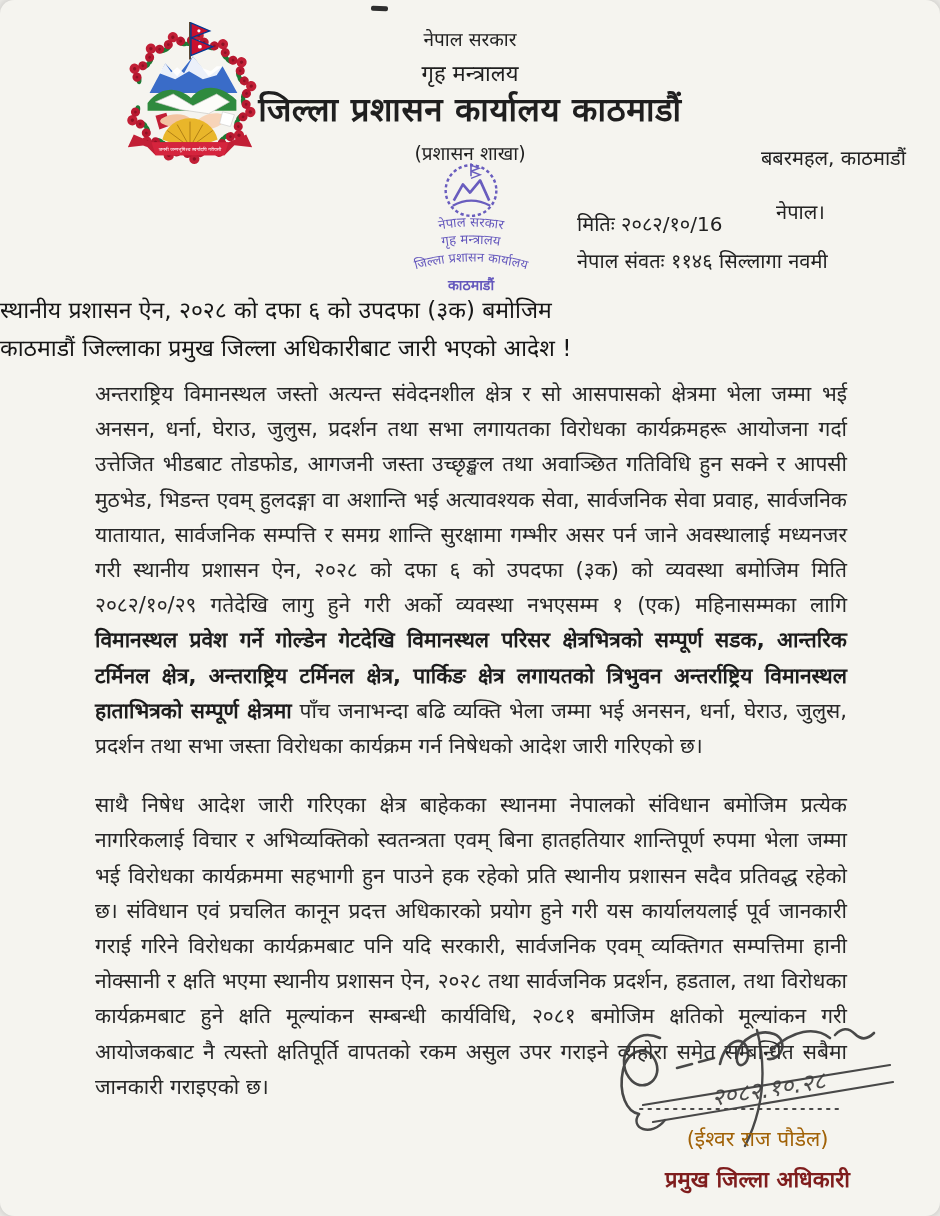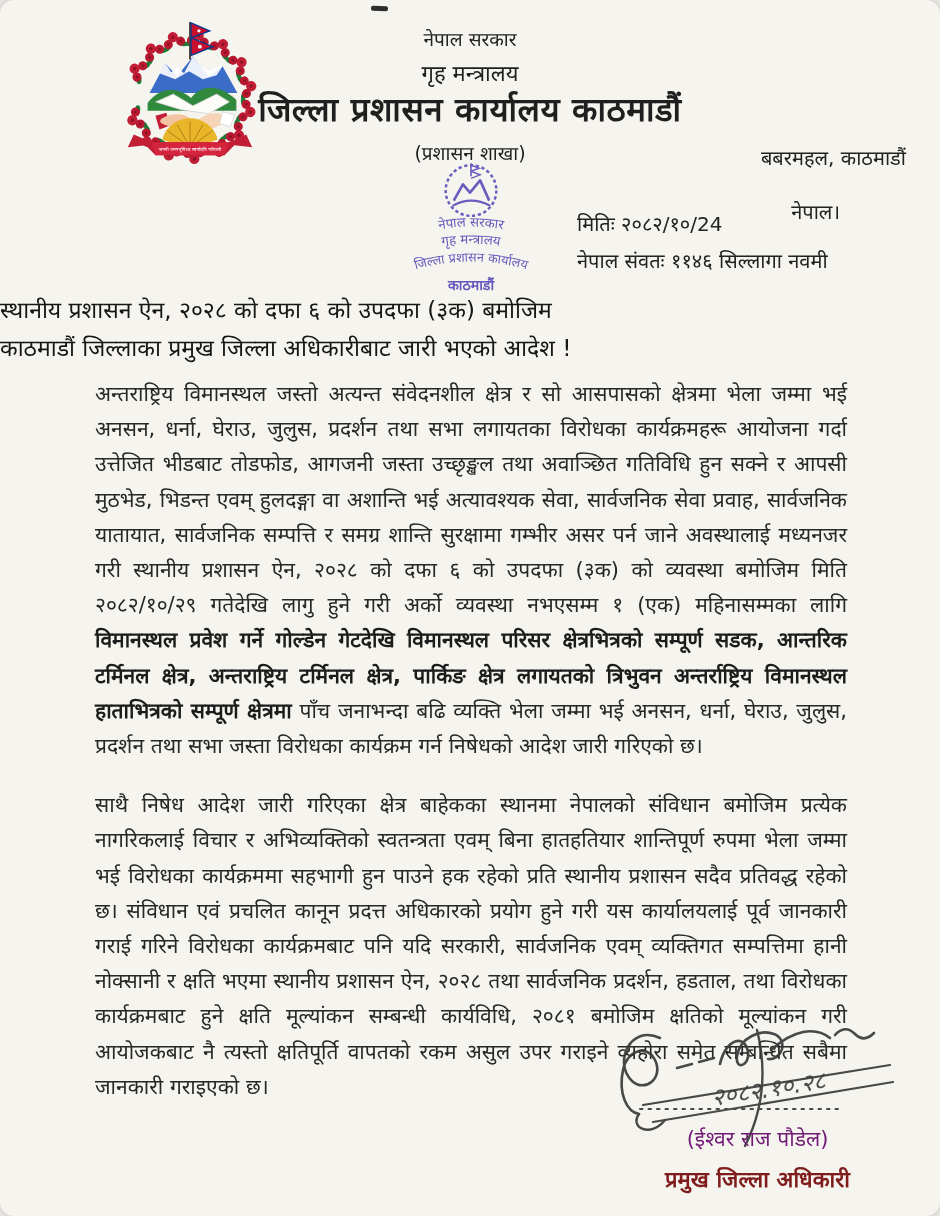--- a/index.html
+++ b/index.html
@@ -14,39 +14,39 @@
   }
   .scan-mark { position:absolute; left:371px; top:6px; width:17px; height:5px;
     background:#2e2e2e; border-radius:2px; transform:rotate(2deg); }
   
   .emblem { position:absolute; left:106px; top:20px; width:168px; height:148px; }
   .hc { position:absolute; left:0; right:0; text-align:center; color:#1f1f1f; }
   .hc-gov      { top:26px;  font-size:19px; }
   .hc-ministry { top:57px;  font-size:22px; }
   .hc-office   { top:86px;  font-size:33px; font-weight:600; letter-spacing:.5px; }
   .hc-branch   { top:140px; font-size:19px; }
-  .addr { position:absolute; right:34px; top:141px; text-align:right;
+  .addr { position:absolute; right:34px; top:141px; text-align:center;
     font-size:20px; line-height:35px; color:#222; }
   .addr .l2 { padding-right:66px;margin-top:19px; }
   .dates { position:absolute; left:577px; top:206px; font-size:20px;
     line-height:37px; color:#222; }
   .stamp { position:absolute; left:396px; top:157px; width:150px; height:138px; }
   
   .doc-title { position:absolute; left:0; right:0; top:291px; text-align:left;
     font-weight:400; font-size:23px; line-height:38px; color:#161616; }
   
   .body-text { position:absolute; left:95px; width:752px; top:377px;
     font-size:21px; line-height:35.2px; text-align:justify; color:#272727; }
   .body-text p + p { margin-top:24px; }
   .body-text strong { font-weight:700; color:#1c1c1c; }
   
   .sign-block { position:absolute; left:585px; top:1008px; width:345px; height:205px; }
   .sign-scrawl { position:absolute; left:0; top:0; width:345px; height:140px; }
   .sign-name { position:absolute; left:0; width:100%; top:116px; text-align:center;
-    font-size:21px; color:#701a75; }
+    font-size:21px; color:#a16207; }
   .sign-post { position:absolute; left:0; width:100%; top:155px; text-align:center;
     font-size:22px; font-weight:700; color:#7f1d1d; }
 </style>
 </head>
 <body>
 
 <div class="page">
 
   <div class="scan-mark"></div>
 
@@ -119,21 +119,21 @@
   <div class="hc hc-gov">नेपाल सरकार</div>
   <div class="hc hc-ministry">गृह मन्त्रालय</div>
   <div class="hc hc-branch">(प्रशासन शाखा)</div>
   <div class="hc hc-office">जिल्ला प्रशासन कार्यालय काठमाडौं</div>
 
   <div class="addr">
     <div class="l1">बबरमहल, काठमाडौं</div>
     <div class="l2">नेपाल।</div>
   </div>
   <div class="dates">
-    <div>मितिः २०८२/१०/24</div>
+    <div>मितिः २०८२/१०/16</div>
     <div>नेपाल संवतः ११४६ सिल्लागा नवमी</div>
   </div>
 
   <svg class="stamp" viewBox="0 0 148 136">
     <g opacity=".82" fill="none" stroke="#4b3cb4">
       <circle cx="74" cy="33" r="25" stroke-width="2.4" stroke-dasharray="3.2 2.6"></circle>
       <line x1="74" y1="6" x2="74" y2="19" stroke-width="1.6"></line>
       <path d="M74,8 l8,3 l-8,3 M74,14 l9,3.5 l-9,3.5" stroke-width="1.4"></path>
       <path d="M57,43 L66,27 L73,35 L83,23 L92,43" stroke-width="2.6" stroke-linejoin="round"></path>
       <path d="M56,48 Q74,38 93,48" stroke-width="2.2"></path>

